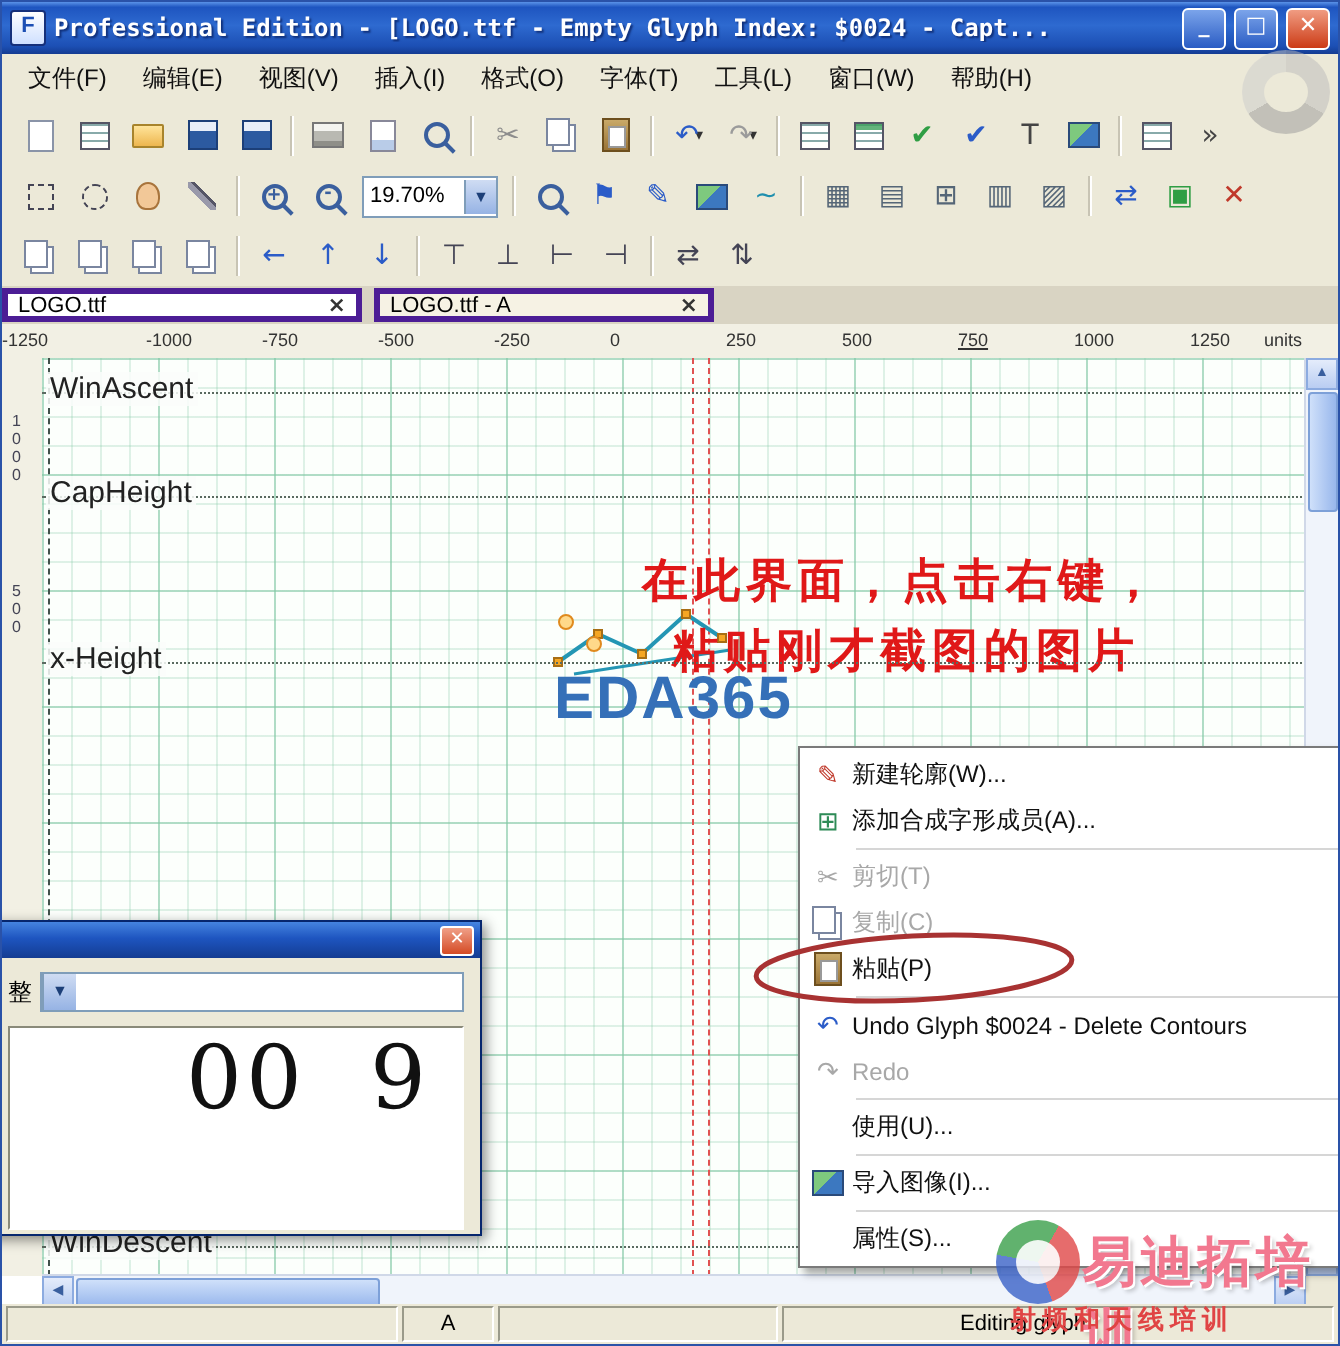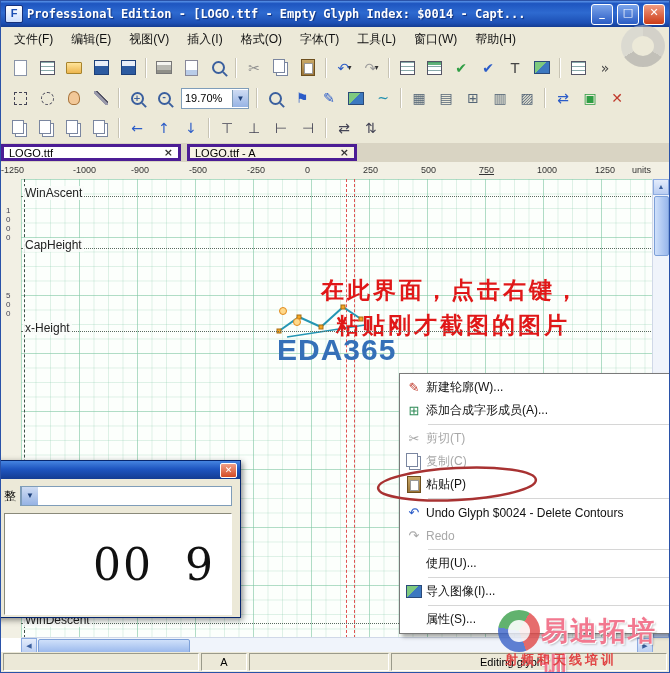--- a/index.html
+++ b/index.html
@@ -73,21 +73,21 @@
     background-image:
       linear-gradient(to right, rgba(130,200,165,.50) 1px, transparent 1px),
       linear-gradient(to bottom, rgba(130,200,165,.50) 1px, transparent 1px),
       linear-gradient(to right, rgba(130,200,165,.25) 1px, transparent 1px),
       linear-gradient(to bottom, rgba(130,200,165,.25) 1px, transparent 1px);
     background-size:58px 58px,58px 58px,14.5px 14.5px,14.5px 14.5px;}
   .vline{position:absolute;top:0;bottom:0;width:0;}
   .vline.dark{border-left:1px dashed #41504a;}
   .vline.red{border-left:1px dashed #e05252;}
   .hmetric{position:absolute;left:0;right:0;height:0;border-top:1px dotted #5a6a60;}
-  .mlabel{position:absolute;left:2px;top:-11px;font-size:12px;background:rgba(250,253,250,.85);padding:0 2px;color:#222;}
+  .mlabel{position:absolute;left:2px;top:-11px;font-size:15px;background:rgba(250,253,250,.85);padding:0 2px;color:#222;}
   .contours{position:absolute;left:252px;top:114px;}
   .logo{position:absolute;left:256px;top:154px;font:bold 30px "Liberation Sans",sans-serif;color:#3570b8;letter-spacing:1px;}
   .anno{position:absolute;font:bold 23px "Liberation Serif",serif;color:#e01818;letter-spacing:3px;white-space:nowrap;}
   .a1{left:300px;top:96px;}
   .a2{left:315px;top:131px;}
   
   .vscroll{position:absolute;right:0;top:0;width:16px;bottom:16px;background:#f0f4fb;border-left:1px solid #d0d8e8;}
   .hscroll{position:absolute;left:20px;right:16px;bottom:0;height:16px;background:#f0f4fb;border-top:1px solid #d0d8e8;}
   .sbtn{position:absolute;width:16px;height:16px;box-sizing:border-box;background:linear-gradient(#e4ecfb,#b9cdf2);
     border:1px solid #8cabe0;color:#3a5f9e;font-size:7px;line-height:14px;text-align:center;}
@@ -121,41 +121,41 @@
     justify-content:flex-end;padding:0 3px;}
   .dlgx{width:15px;height:13px;background:linear-gradient(#f0a088,#d44a24);border:1px solid #fff;border-radius:2px;
     color:#fff;font:bold 9px/12px "DejaVu Sans",sans-serif;text-align:center;}
   .dlgrow{display:flex;align-items:center;gap:4px;padding:7px 8px 3px 18px;}
   .dlglabel{font-size:12px;}
   .combo{flex:1;height:20px;background:#fff;border:1px solid #7f9db9;display:flex;align-items:center;box-sizing:border-box;}
   .comboval{flex:1;font-size:11px;padding-left:4px;white-space:nowrap;overflow:hidden;}
   .comboarrow{width:16px;height:18px;background:linear-gradient(#cfdcf3,#96b3e4);border-left:1px solid #7f9db9;
     text-align:center;font-size:8px;line-height:18px;color:#1c3f78;}
   .dlgpreview{margin:4px 8px 0 18px;height:100px;background:#fff;border:1px solid;border-color:#8a8a7a #fff #fff #8a8a7a;
-    display:flex;align-items:center;}
+    display:flex;align-items:flex-start;}
   .dlgpreview span{font:44px "DejaVu Serif",serif;color:#111;margin-left:88px;word-spacing:16px;letter-spacing:2px;}
   
   .wmlogo{position:absolute;left:497px;top:609px;width:42px;height:42px;border-radius:50%;z-index:70;opacity:.8;
     background:conic-gradient(from 30deg,#e14848 0 130deg,#3a62c8 130deg 250deg,#3aa04a 250deg 360deg);}
   .wmlogo::after{content:"";position:absolute;left:10px;top:10px;right:10px;bottom:10px;background:#fff;border-radius:50%;opacity:.9;}
   .wm1{position:absolute;left:540px;top:612px;font:bold 27px "Liberation Sans",sans-serif;color:#f2788f;z-index:70;
     letter-spacing:2px;text-shadow:1px 1px 0 #fff,2px 2px 2px rgba(0,0,0,.2);}
   .wm2{position:absolute;left:504px;top:650px;font:bold 13px "Liberation Sans",sans-serif;color:#e04444;z-index:70;letter-spacing:3px;}
   .graylogo{position:absolute;right:4px;top:24px;width:44px;height:42px;border-radius:50%;opacity:.5;z-index:30;
     background:conic-gradient(#bbb 0 120deg,#999 120deg 240deg,#ccc 240deg 360deg);}
   .graylogo::after{content:"";position:absolute;left:11px;top:11px;right:11px;bottom:11px;background:#ece9d8;border-radius:50%;}
 </style>
 </head>
 <body>
 
 <div class="win">
 
   <div class="titlebar">
     <div class="appicon">F</div>
-    <div class="title">Professional Edition - [LOGO.ttf - Empty Glyph Index: $0014 - Capt...</div>
+    <div class="title">Professional Edition - [LOGO.ttf - Empty Glyph Index: $0024 - Capt...</div>
     <div class="winbtn">_</div>
     <div class="winbtn">□</div>
     <div class="winbtn close">✕</div>
   </div>
 
   <div class="menubar" id="menubar">
       <span class="mitem">文件(F)</span>
       <span class="mitem">编辑(E)</span>
       <span class="mitem">视图(V)</span>
       <span class="mitem">插入(I)</span>
@@ -364,21 +364,21 @@
     <div class="tab tab2">
       <span>LOGO.ttf - A</span>
       <span class="tabx">×</span>
     </div>
   </div>
 
   <div class="rulerbar" id="ruler">
     <span class="units">units</span>
   <span class="tick" style="left: 0;">-1250</span>
       <span class="tick" style="left: 72px;">-1000</span>
-      <span class="tick" style="left: 130px;">-900</span>
+      <span class="tick" style="left: 130px;">-750</span>
       <span class="tick" style="left: 188px;">-500</span>
       <span class="tick" style="left: 246px;">-250</span>
       <span class="tick" style="left: 304px;">0</span>
       <span class="tick" style="left: 362px;">250</span>
       <span class="tick" style="left: 420px;">500</span>
       <span class="tick" style="left: 478px; text-decoration: underline;">750</span>
       <span class="tick" style="left: 536px;">1000</span>
       <span class="tick" style="left: 594px;">1250</span>
     </div>
 

